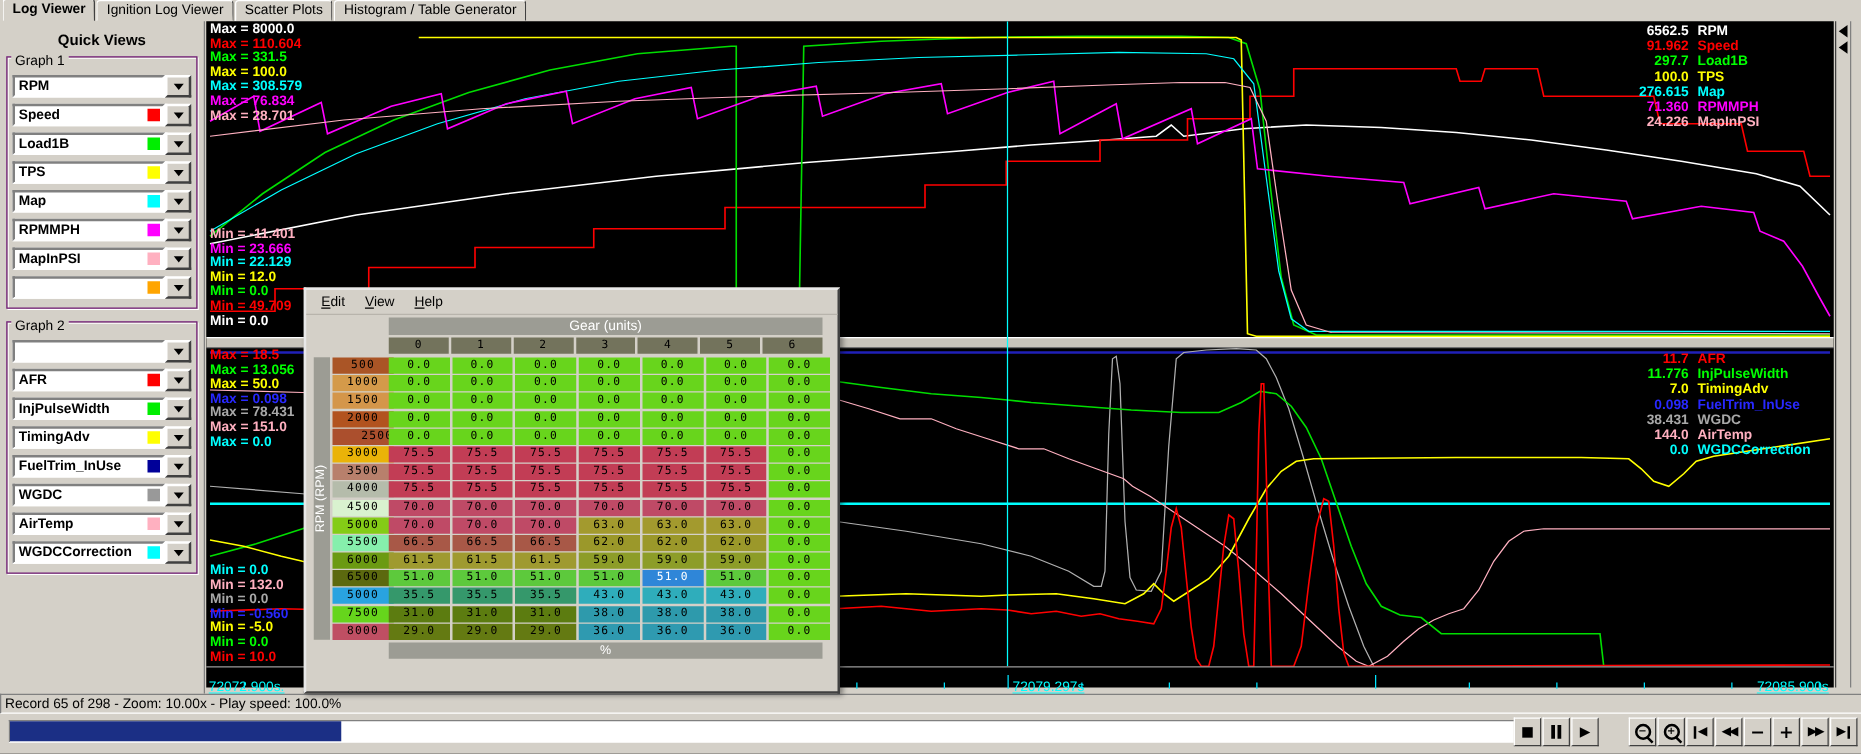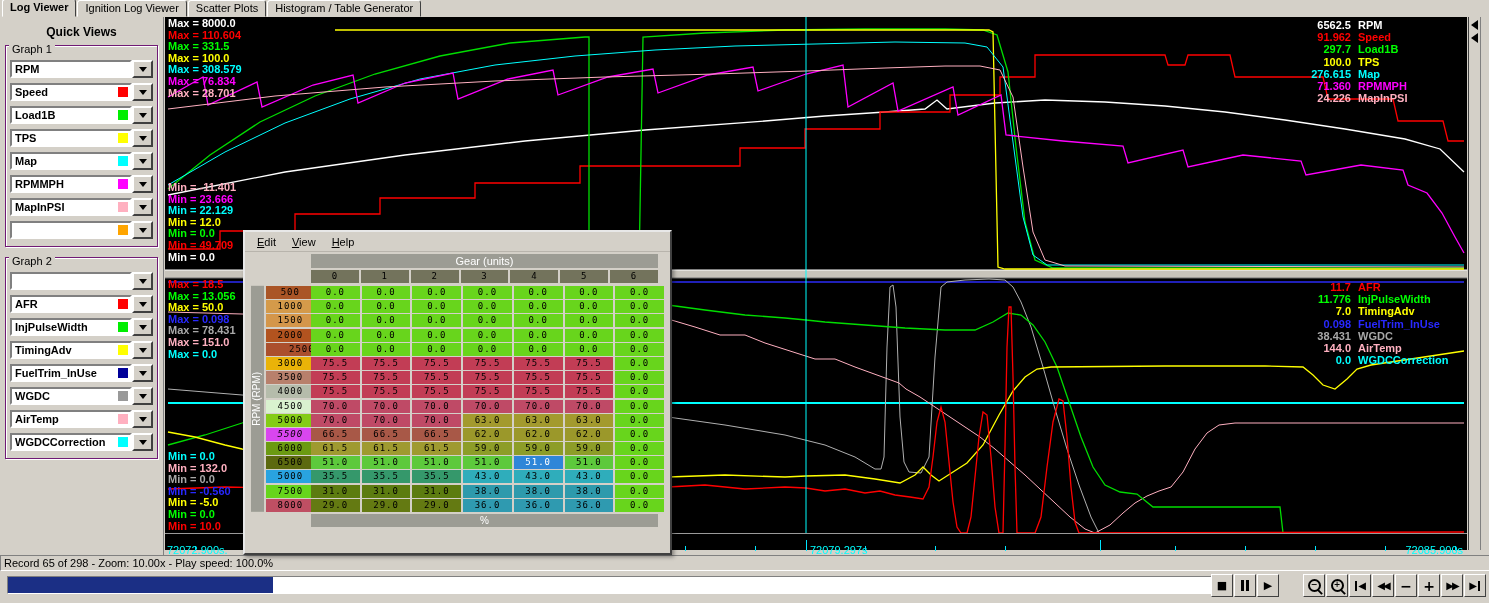--- a/index.html
+++ b/index.html
@@ -425,21 +425,21 @@
             <div class="rh" style="background: rgb(170, 85, 38);">500</div>
             <div class="rh" style="background: rgb(212, 154, 74);">1000</div>
             <div class="rh" style="background: rgb(212, 150, 74);">1500</div>
             <div class="rh" style="background: rgb(178, 83, 31);">2000</div>
             <div class="rh" style="background: rgb(171, 79, 45); padding-left: 23px;">2500</div>
             <div class="rh" style="background: #eab308;">3000</div>
             <div class="rh" style="background: rgb(184, 128, 108);">3500</div>
             <div class="rh" style="background: rgb(181, 188, 171);">4000</div>
             <div class="rh" style="background: rgb(217, 242, 207);">4500</div>
             <div class="rh" style="background: #84cc16;">5000</div>
-            <div class="rh" style="background: #d946ef; font-style: italic;">5500</div>
+            <div class="rh" style="background: #86efac;">5500</div>
             <div class="rh" style="background: rgb(107, 154, 18);">6000</div>
             <div class="rh" style="background: rgb(92, 105, 15);">6500</div>
             <div class="rh" style="background: rgb(41, 163, 224);">5000</div>
             <div class="rh" style="background: rgb(102, 213, 28);">7500</div>
             <div class="rh" style="background: rgb(191, 79, 99);">8000</div>
           </div>
         <div class="cells" id="cells">
             <div class="cell" style="background: rgb(104, 213, 28);">0.0</div>
             <div class="cell" style="background: rgb(104, 213, 28);">0.0</div>
             <div class="cell" style="background: rgb(104, 213, 28);">0.0</div>

